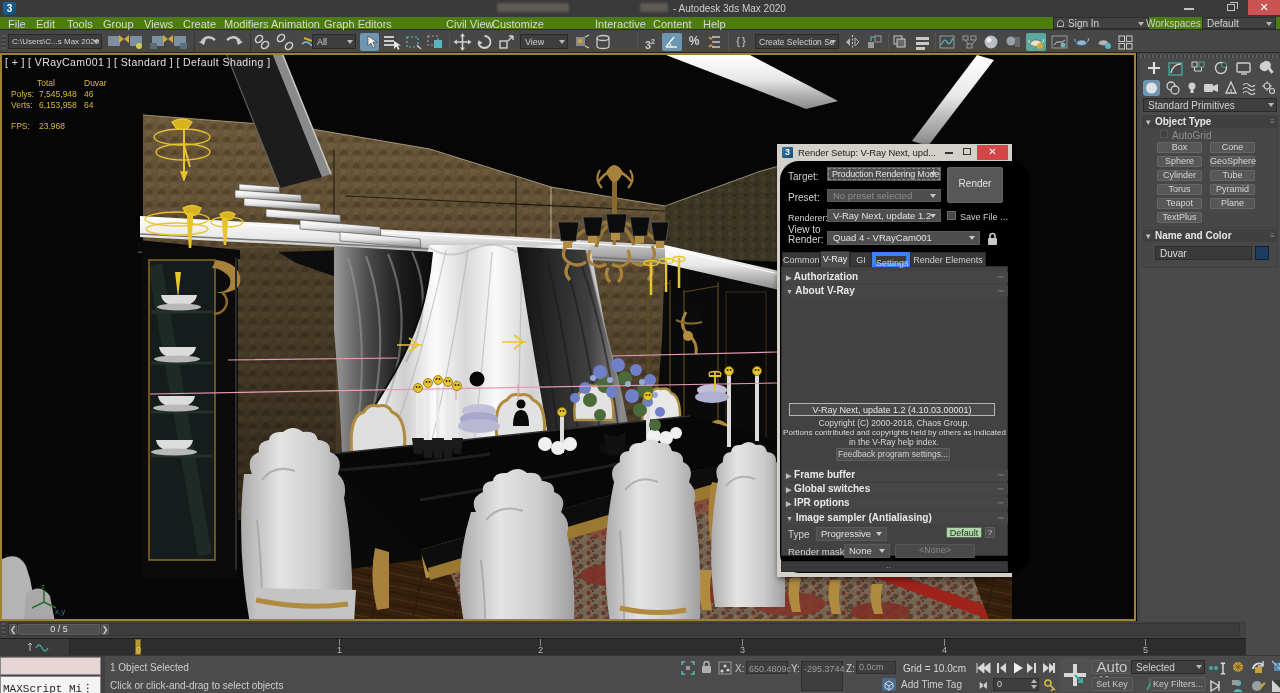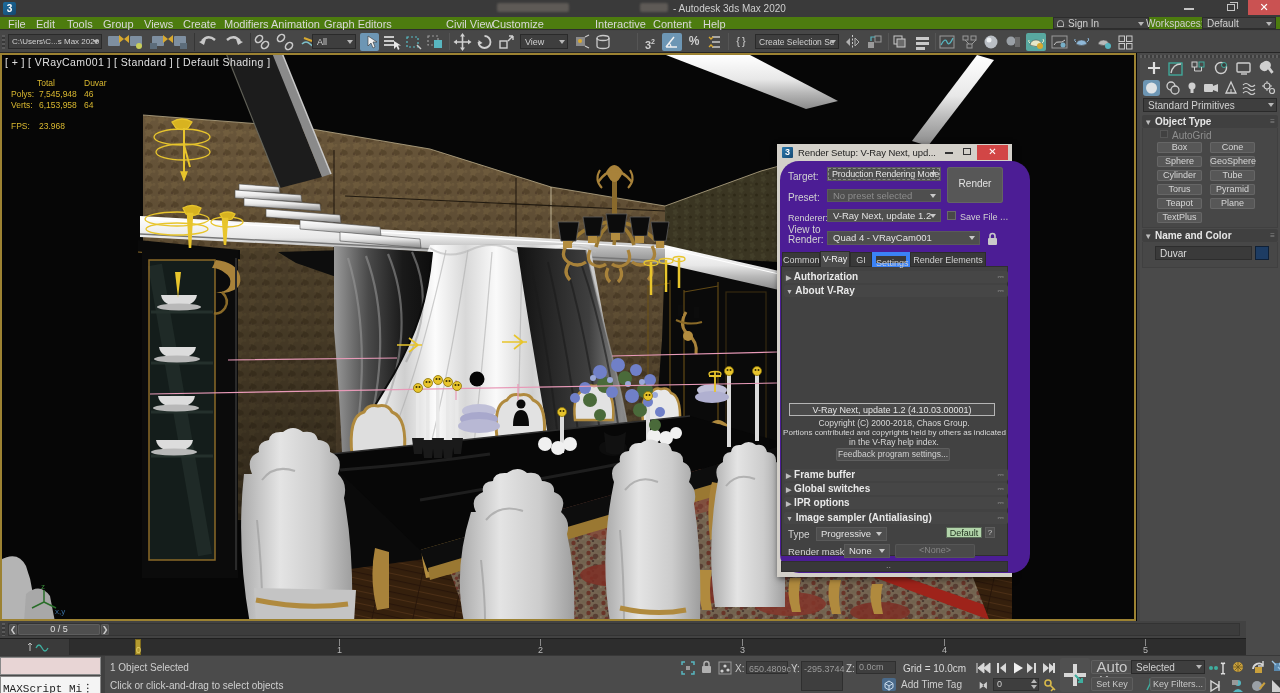--- a/index.html
+++ b/index.html
@@ -24,21 +24,21 @@
 
 #timeslider { position:absolute; top:621px; left:0; width:1246px; height:17px; background:#424242; }
 #trackbar { position:absolute; top:638px; left:0; width:1246px; height:17px; background:#2d2d2d; border-top:1px solid #1f1f1f; }
 #statusbar { position:absolute; top:655px; left:0; width:1280px; height:38px; background:#4b4b4b; border-top:1px solid #383838; }
 .tick { position:absolute; top:0; width:1px; height:7px; background:#8a8a8a; }
 .ticklbl { position:absolute; top:6px; font-size:9px; color:#b8b8b8; }
 .sbtn { position:absolute; background:#4f4f4f; border-radius:2px; box-shadow:0 0 0 1px #5e5e5e inset; color:#c9c9c9; font-size:10px; text-align:center; }
 .sfield { position:absolute; background:#3e3e3e; border:1px solid #2f2f2f; color:#9b9b9b; font-size:9px; }
 
 #dlg { position:absolute; left:777px; top:144px; width:235px; height:433px; background:#d3d0c9; box-shadow:1px 2px 6px rgba(0,0,0,0.55); }
-#dlgbody { position:absolute; left:3px; top:17px; width:250px; height:412px; background:#4c1d95;border-radius:19px; }
+#dlgbody { position:absolute; left:3px; top:17px; width:250px; height:412px; background:#000000;border-radius:19px; }
 .dl { position:absolute; color:#d2d2d2; font-size:10px; white-space:nowrap; }
 .ddrop { position:absolute; background:#4e4e4e; border:1px solid #5a5a5a; color:#e2e2e2; font-size:10px; }
 .ddrop .arr { position:absolute; right:4px; top:50%; margin-top:-2px; width:0; height:0; border-left:3px solid transparent; border-right:3px solid transparent; border-top:4px solid #c8c8c8; }
 .roll2 { position:absolute; left:4px; width:224px; height:12px; background:#464646; border-radius:2px; color:#e8e8e8; font-size:10px; font-weight:bold; line-height:12px; }
 </style>
 </head>
 <body>
 <div id="root">
   <div id="titlebar">
     <div class="abs" style="left:3px;top:2px;width:13px;height:13px;background:linear-gradient(135deg,#1c6ea0,#15486e);border-radius:2px;color:#fff;font-size:10px;font-weight:bold;text-align:center;line-height:13px;">3</div>

